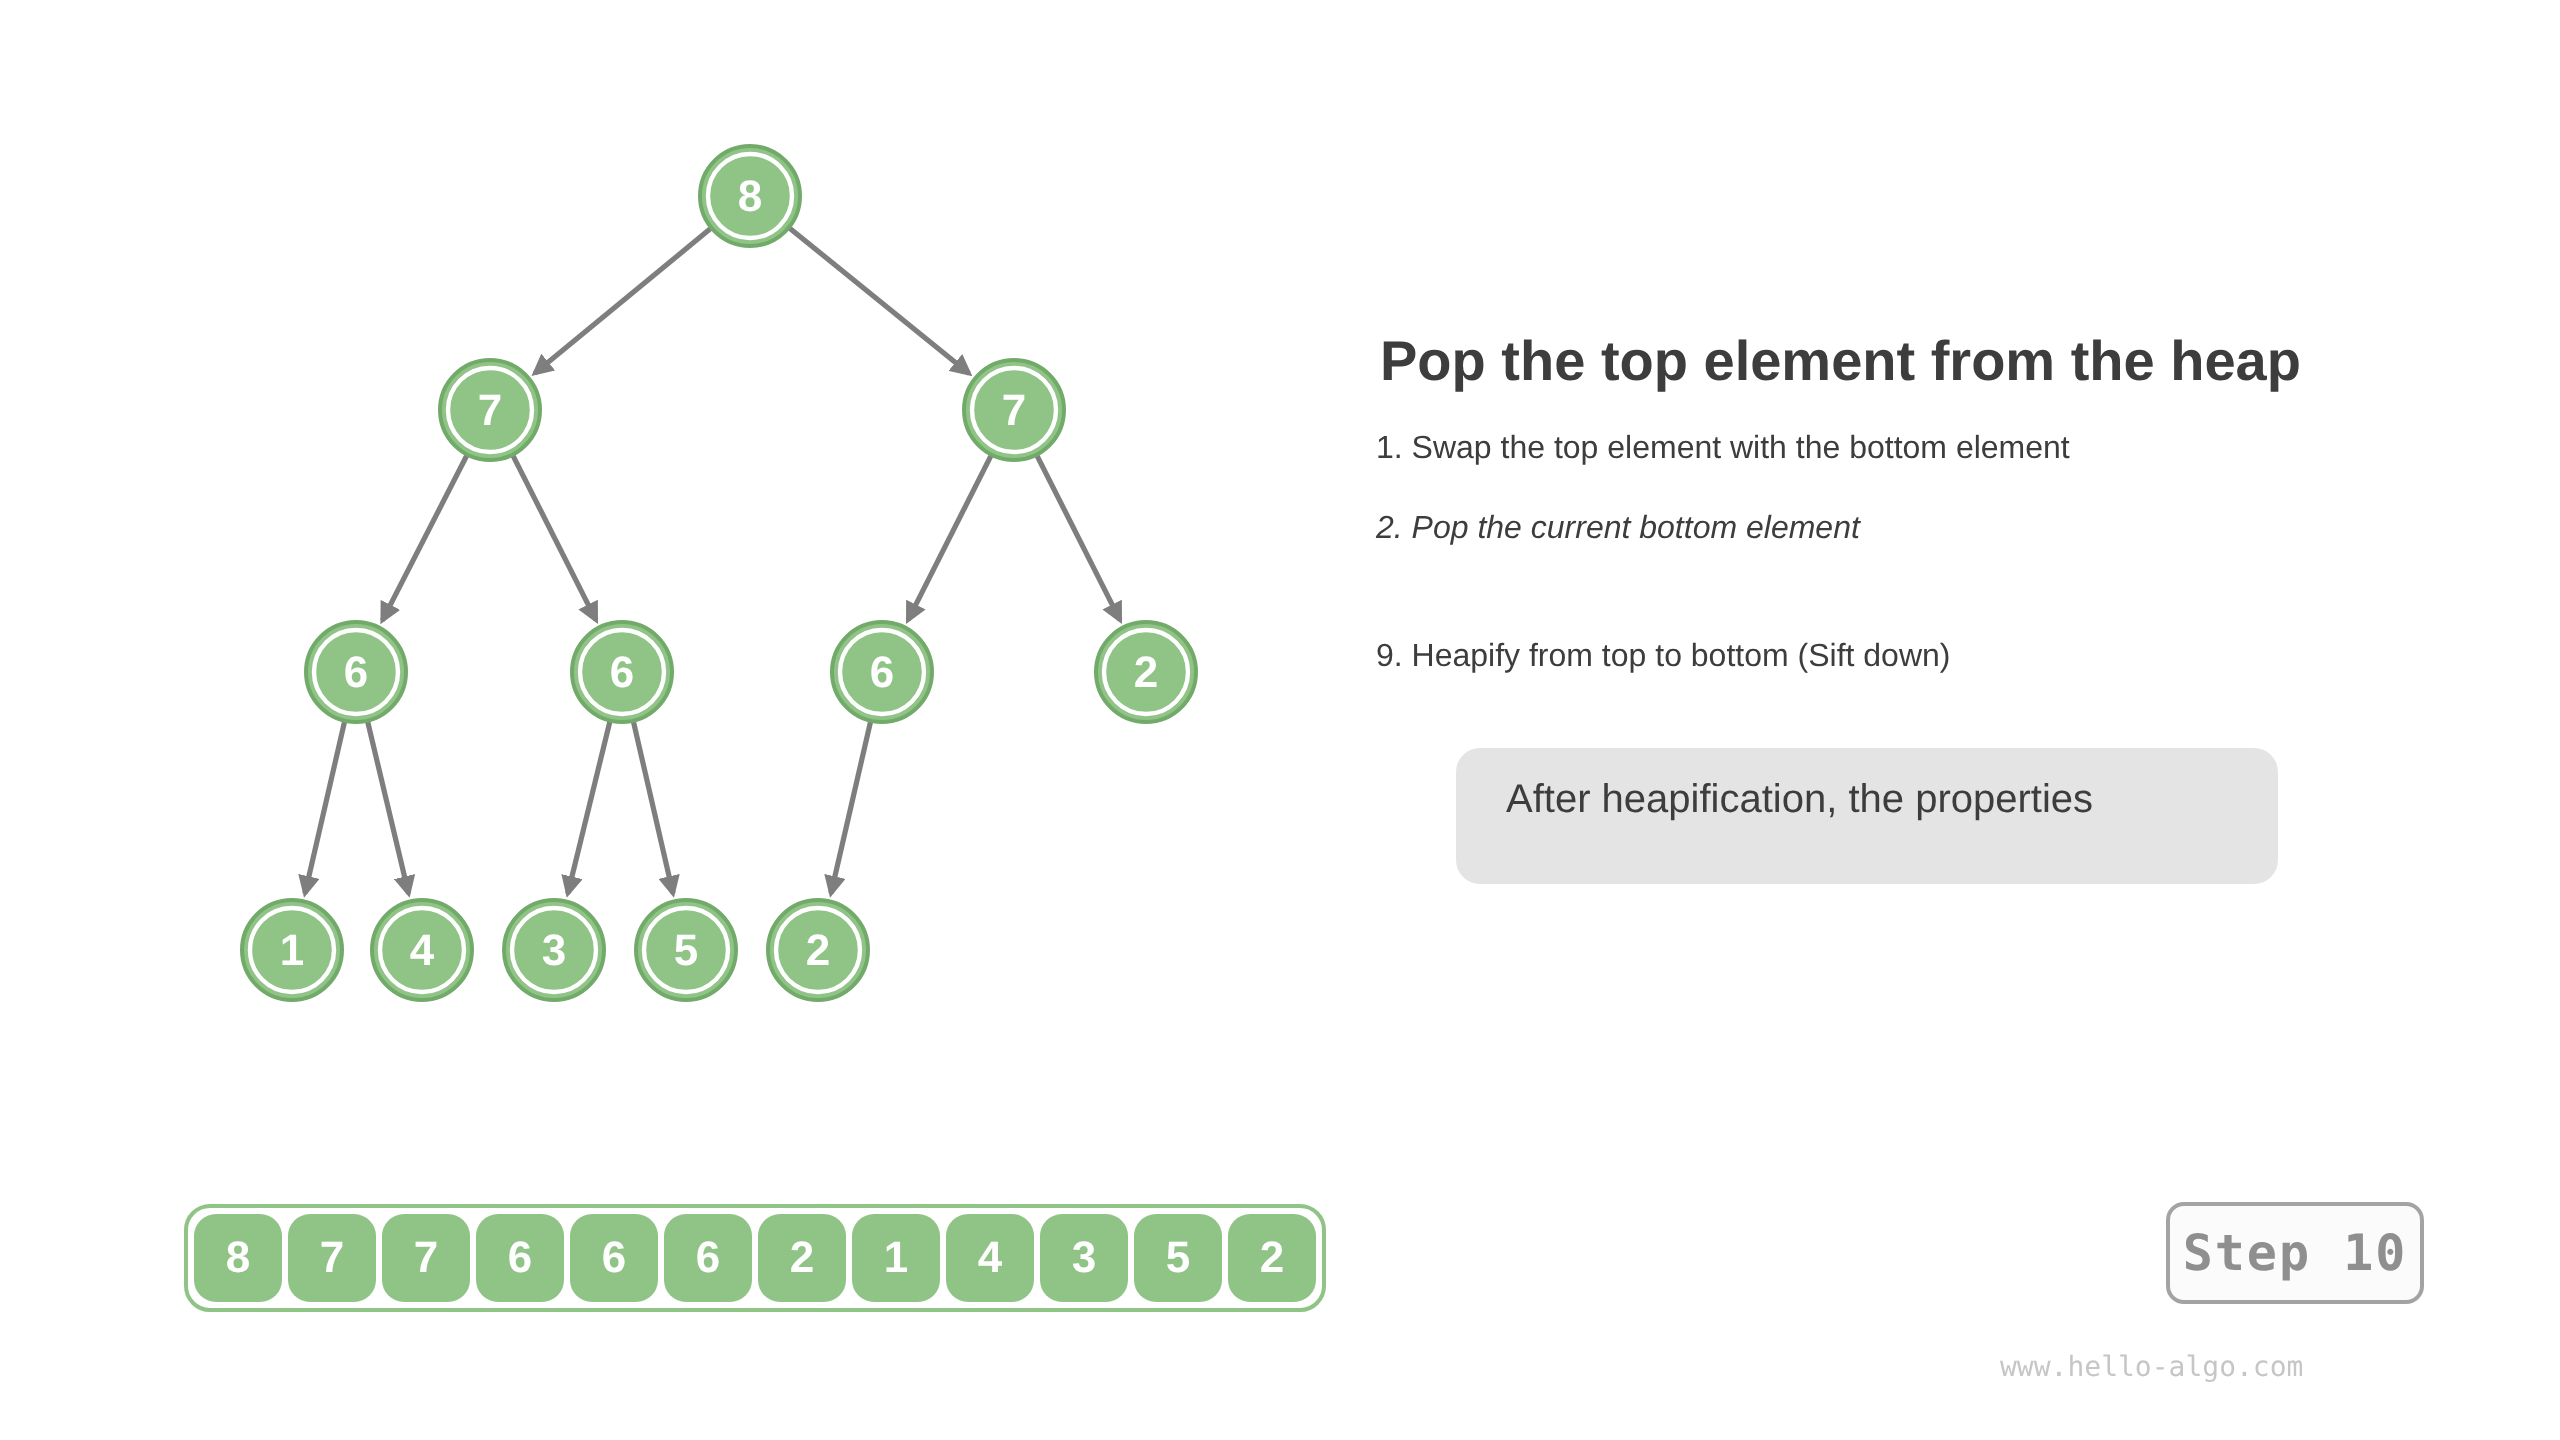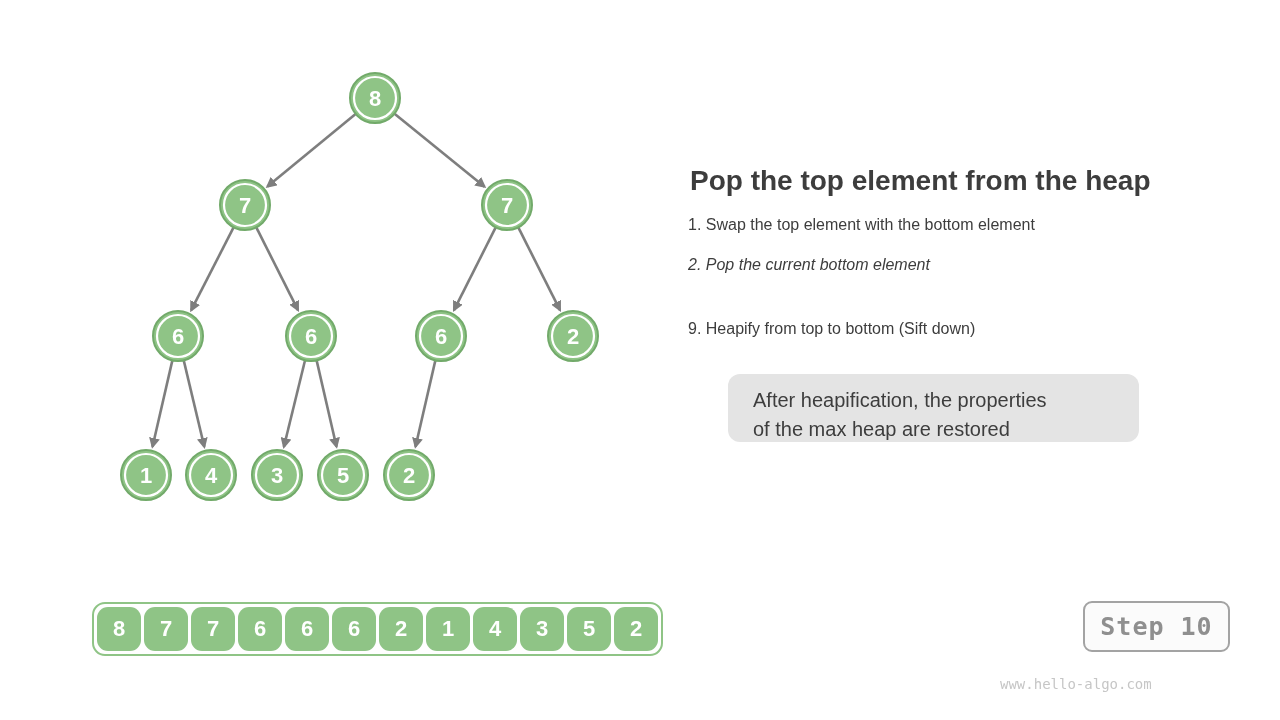--- a/index.html
+++ b/index.html
@@ -57,21 +57,21 @@
     width: 44px; height: 44px;
     border-radius: 11px;
     background: var(--green);
     color: #ffffff;
     font-weight: 700; font-size: 22px;
     display: flex; align-items: center; justify-content: center;
   }
 
   .step-box {
     position: absolute; left: 1083px; top: 601px;
-    width: 147px; height: 51px;
+    width: 129px; height: 51px;
     background: var(--step-bg);
     border: 2px solid var(--step-border);
     border-radius: 9px;
     display: flex; align-items: center; justify-content: center;
     font-family: "DejaVu Sans Mono", monospace;
     font-size: 25px; font-weight: 700;
     color: var(--step-text);
     letter-spacing: 1px;
   }
 
@@ -165,21 +165,20 @@
     </g>
   </svg>
 
 <div class="panel-title">Pop the top element from the heap</div>
 <div class="instr instr-0">1. Swap the top element with the bottom element</div>
 <div class="instr instr-1">2. Pop the current bottom element</div>
 <div class="instr instr-2">9. Heapify from top to bottom (Sift down)</div>
 
 <div class="note">
   <div>After heapification, the properties</div>
-  <div>of the max heap are restored</div>
 </div>
 
 <div class="heap-array" id="heap-array">
     <div class="cell">8</div>
     <div class="cell">7</div>
     <div class="cell">7</div>
     <div class="cell">6</div>
     <div class="cell">6</div>
     <div class="cell">6</div>
     <div class="cell">2</div>

